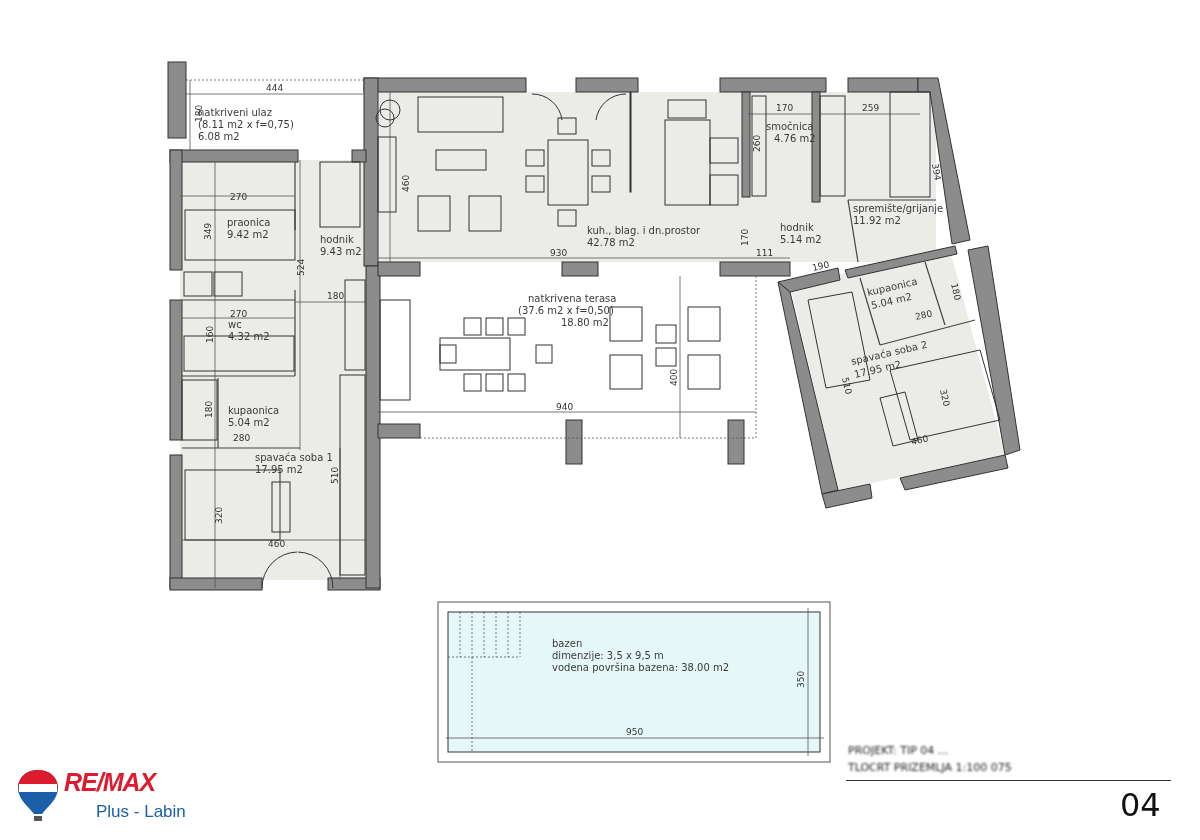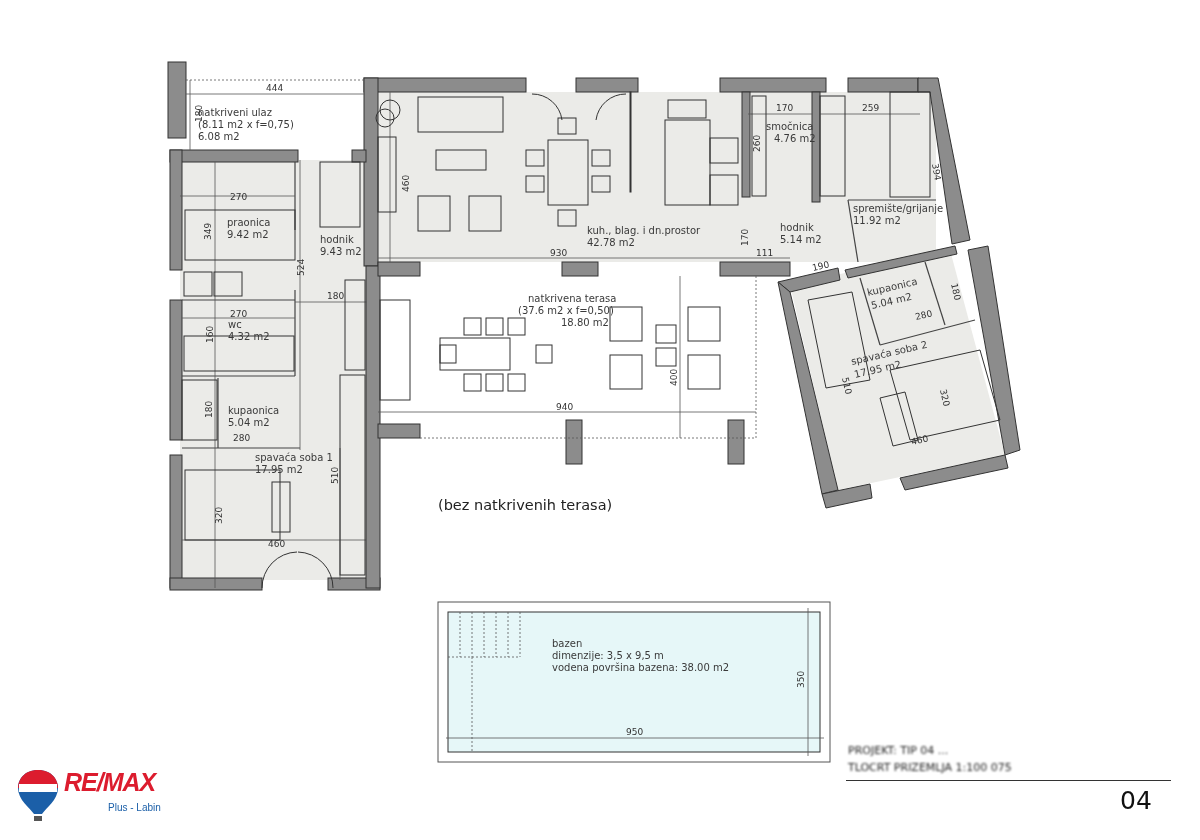--- a/index.html
+++ b/index.html
@@ -3,24 +3,24 @@
 <meta charset="utf-8">
 <style>
   html, body { margin:0; padding:0; background:#ffffff; }
   body { width:1200px; height:840px; position:relative; overflow:hidden; font-family:"DejaVu Sans", sans-serif; }
   svg#plan { position:absolute; left:0; top:0; }
   .lbl { font-family:"DejaVu Sans", sans-serif; font-size:10px; fill:#3a3a3a; }
   .dim { font-family:"DejaVu Sans", sans-serif; font-size:9px; fill:#333; }
   .note { position:absolute; font-family:"DejaVu Sans", sans-serif; color:#222; font-size:14.5px; line-height:19px; }
   .title-block { position:absolute; left:848px; top:742px; font-family:"DejaVu Sans", sans-serif; font-size:11px; color:#222; line-height:17px; filter:blur(1.1px); }
   .title-rule { position:absolute; left:846px; top:780px; width:325px; height:1px; background:#333; }
-  .page-num { position:absolute; left:1120px; top:786px; font-family:"DejaVu Sans", sans-serif; font-size:25px; color:#111; }
+  .page-num { position:absolute; left:1120px; top:786px; font-family:"DejaVu Sans", sans-serif; font-size:32px; color:#111; }
   .logo { position:absolute; left:16px; top:768px; width:180px; height:60px; }
   .logo-text { position:absolute; left:48px; top:0px; font-family:"Liberation Sans", sans-serif; font-weight:bold; font-size:25px; color:#dc1c2e; letter-spacing:-1px; font-style:italic; }
-  .logo-sub { position:absolute; left:92px; top:34px; font-family:"Liberation Sans", sans-serif; font-size:10px; color:#1b5fa8; }
+  .logo-sub { position:absolute; left:80px; top:34px; font-family:"Liberation Sans", sans-serif; font-size:17px; color:#1b5fa8; }
 </style>
 </head>
 <body>
 
 <svg id="plan" width="1200" height="840" viewBox="0 0 1200 840">
 
   <g fill="#ebebe8">
     <rect x="375" y="92" width="375" height="170"></rect>
     <rect x="180" y="160" width="115" height="225"></rect>
     <rect x="295" y="160" width="72" height="420"></rect>
@@ -238,21 +238,20 @@
   </g>
 
   <g>
     <text class="lbl" x="552" y="647">bazen</text>
     <text class="lbl" x="552" y="659">dimenzije: 3,5 x 9,5 m</text>
     <text class="lbl" x="552" y="671">vodena površina bazena: 38.00 m2</text>
   </g>
 </svg>
 
 <div class="note" style="left:438px; top:496px;">
-  <div>(bez natkrivenih terasa)</div>
 </div>
 
 <div class="title-block">
   <div>PROJEKT: TIP 04 ...</div>
   <div>TLOCRT PRIZEMLJA 1:100 075</div>
 </div>
 <div class="title-rule"></div>
 <div class="page-num">04</div>
 
 <div class="logo">

